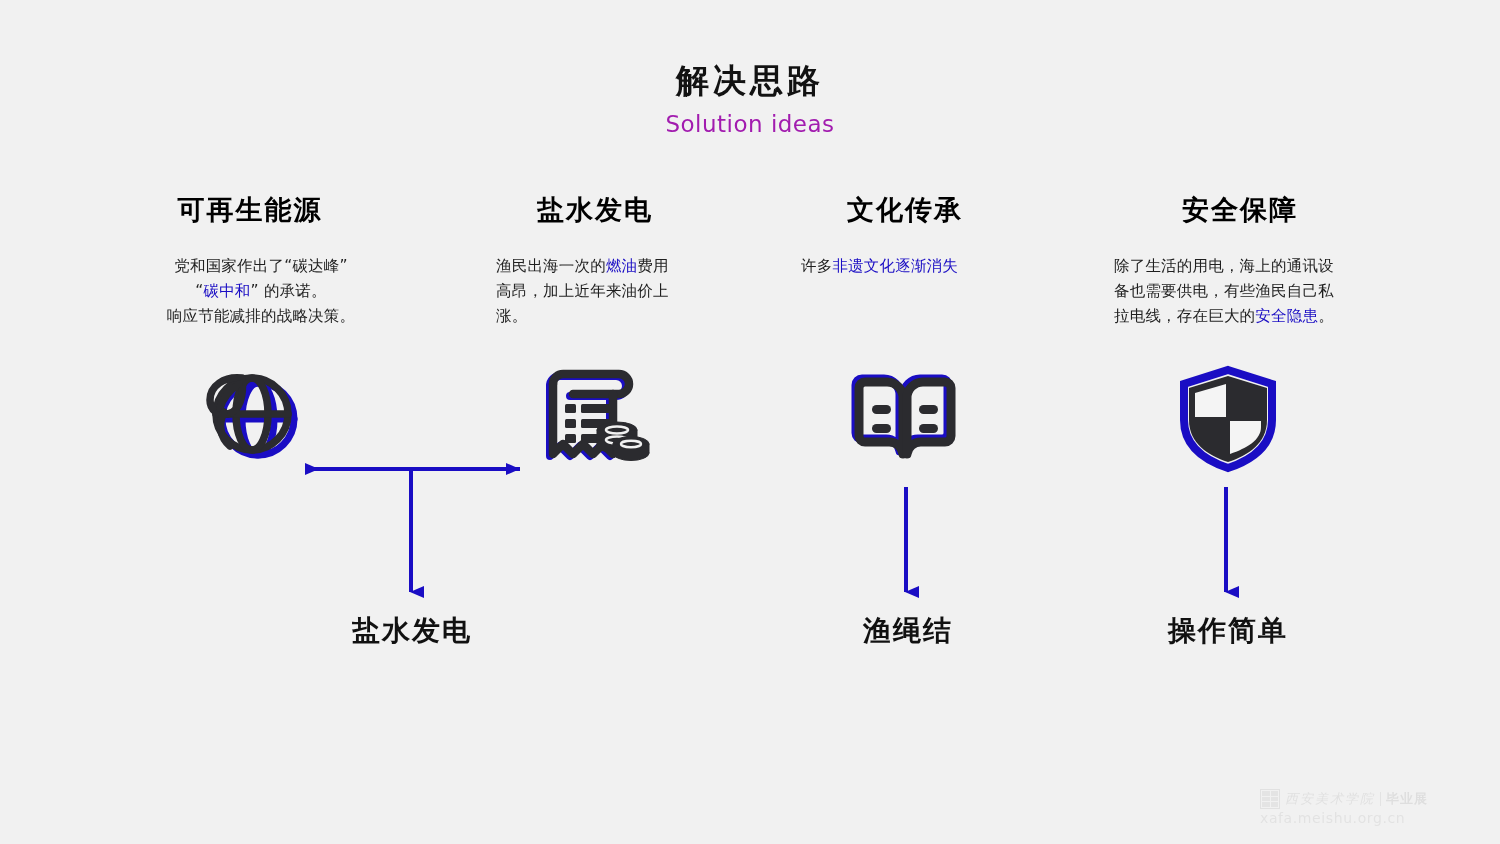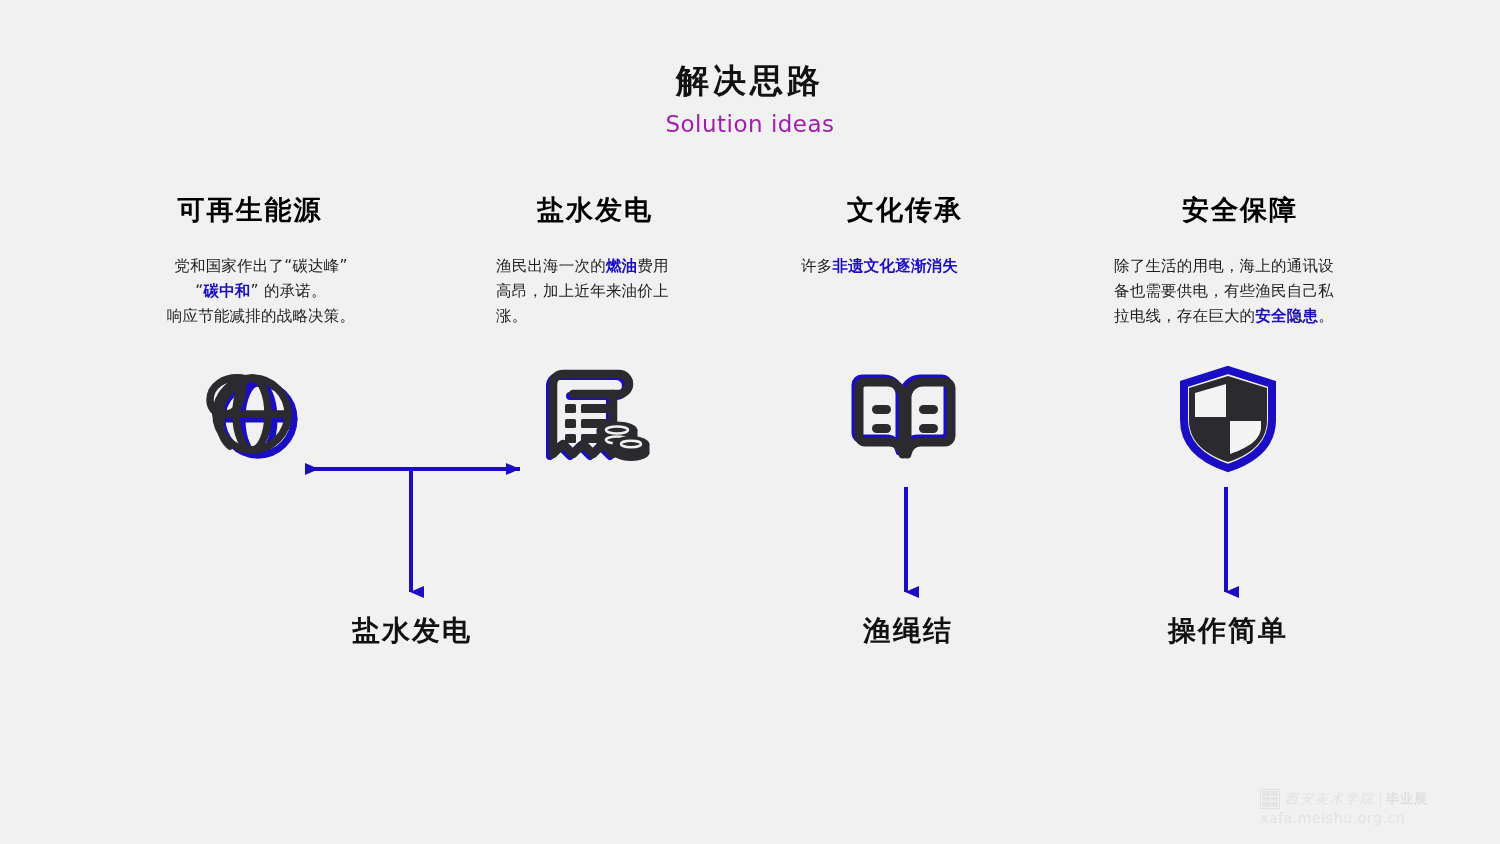--- a/index.html
+++ b/index.html
@@ -71,21 +71,21 @@
     text-align: left;
     padding: 0 6px;
     letter-spacing: 0.2px;
   }
   .col-body.narrow { width: 210px; margin-left: 45px; }
   .col-body.w1 { width: 220px; margin-left: 45px; text-align: center; }
   .col-body.w3 { width: 215px; margin-left: 40px; }
   .col-body.w4 { width: 258px; margin-left: 18px; }
   .hl {
     color: #1a0dc4;
-    font-weight: bold;
+    font-weight: normal;
   }
 
   
   .icon-wrap {
     position: absolute;
     width: 120px;
     height: 120px;
   }
   .icon-1 { left: 190px; top: 358px; }
   .icon-2 { left: 535px; top: 358px; }

